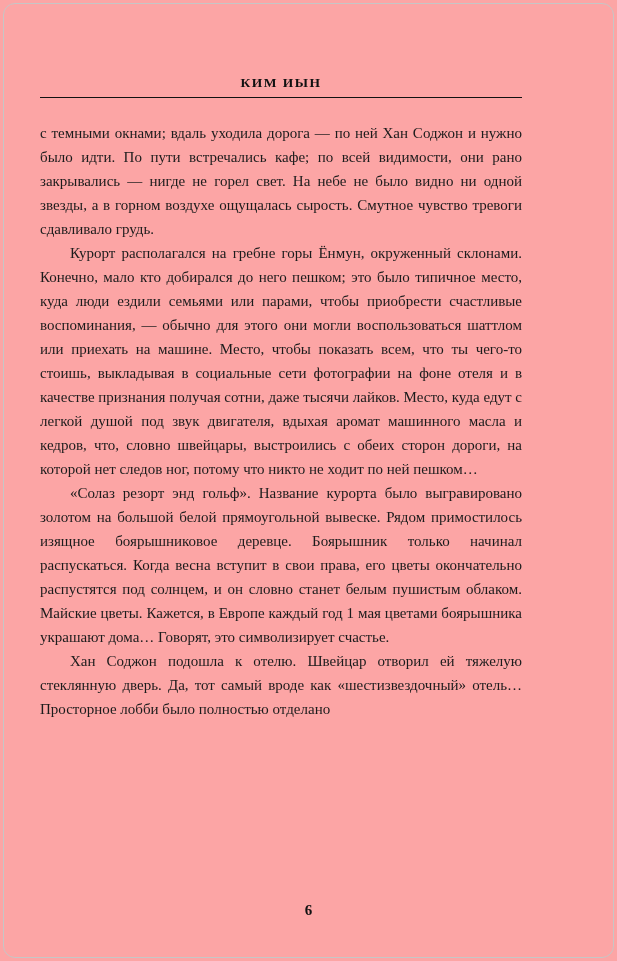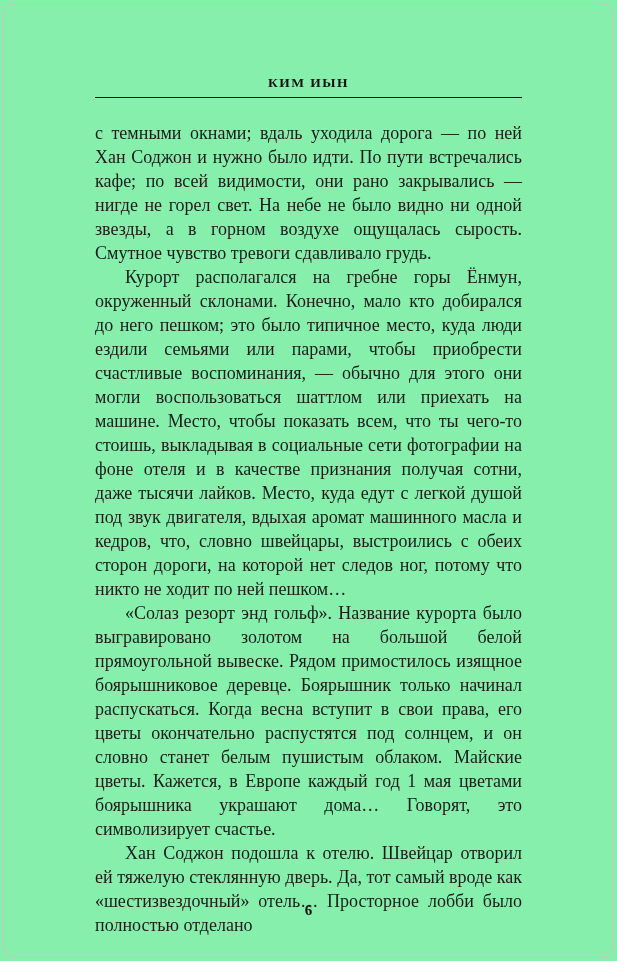--- a/index.html
+++ b/index.html
@@ -19,40 +19,40 @@
     inset: 3px;
     border: 1px solid #c6c6c6;
     border-radius: 12px;
     pointer-events: none;
     z-index: 5;
   }
   .page {
     position: absolute;
     inset: 0;
     box-sizing: border-box;
-    padding: 76px 95px 0 95px;
-    background: #86efac;
+    padding: 76px 95px 0 40px;
+    background: #fca5a5;
   }
   .running-head {
     text-align: center;
     font-weight: bold;
     font-size: 13.5px;
     letter-spacing: 1.5px;
     color: #111111;
     line-height: 14px;
   }
   .header-rule {
     border-bottom: 1.5px solid #111111;
     margin-top: 7px;
     margin-bottom: 23px;
   }
   .body-text p {
     margin: 0;
     text-align: justify;
-    font-size: 18px;
+    font-size: 15px;
     line-height: 24px;
     color: #1c1c1c;
     text-indent: 30px;
     hyphens: none;
   }
   .body-text p.no-indent {
     text-indent: 0;
   }
   .page-number {
     position: absolute;

